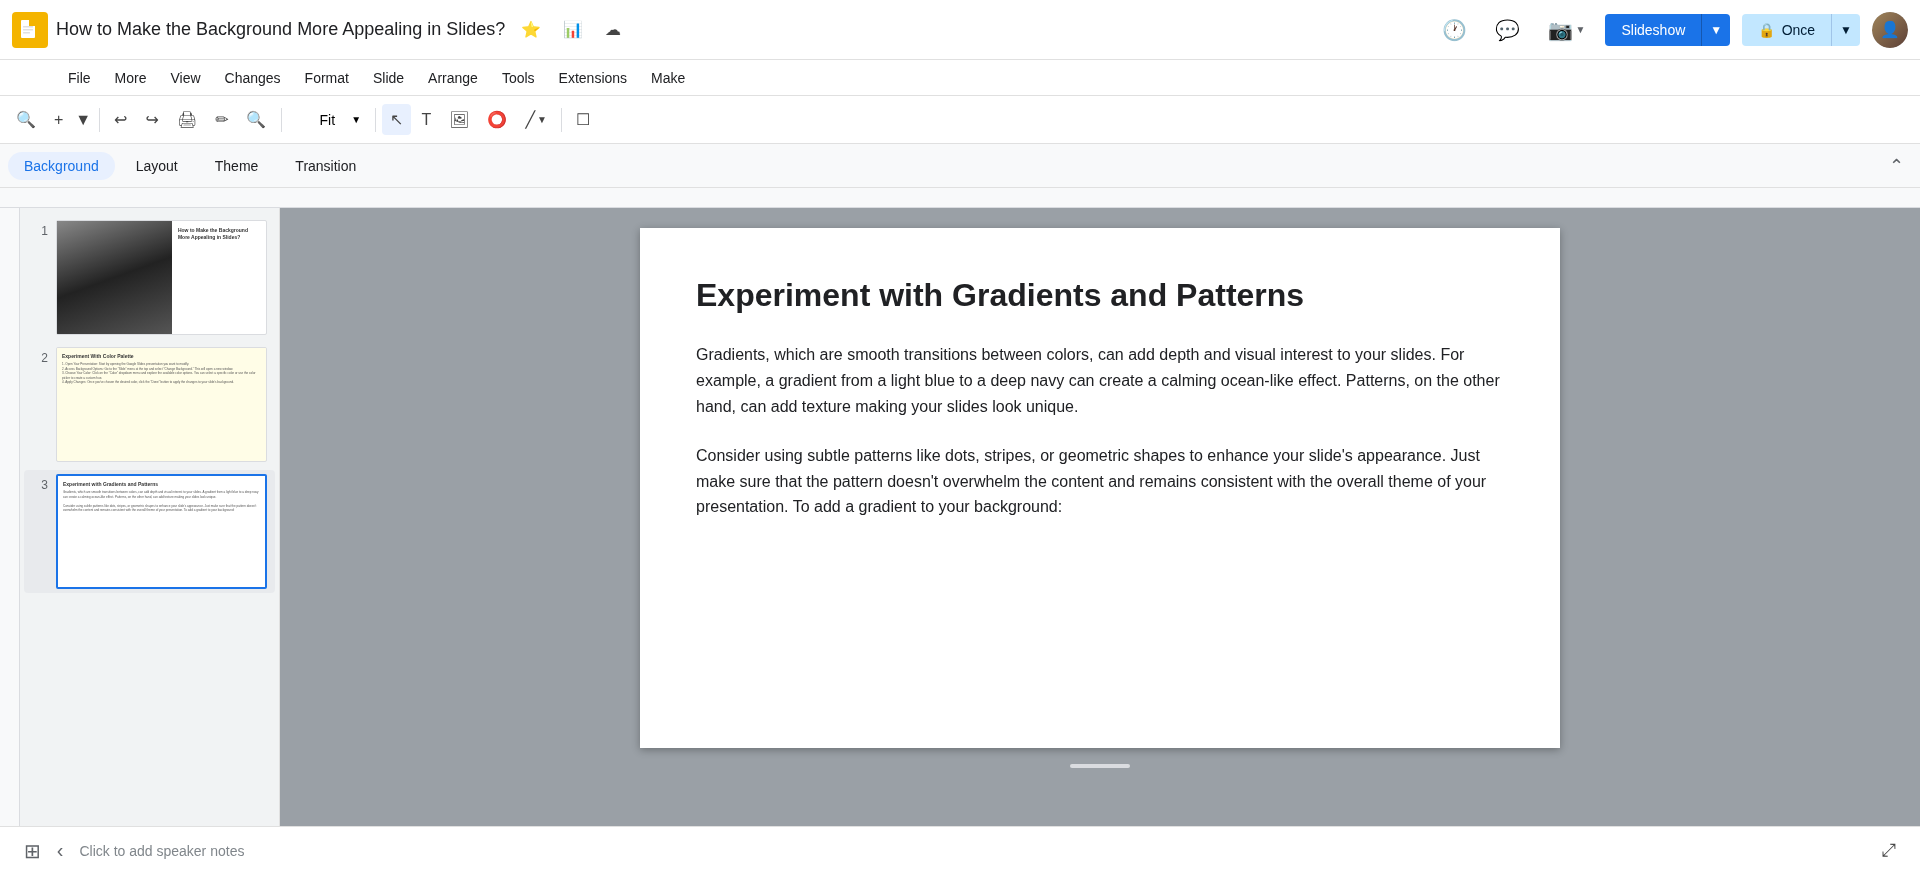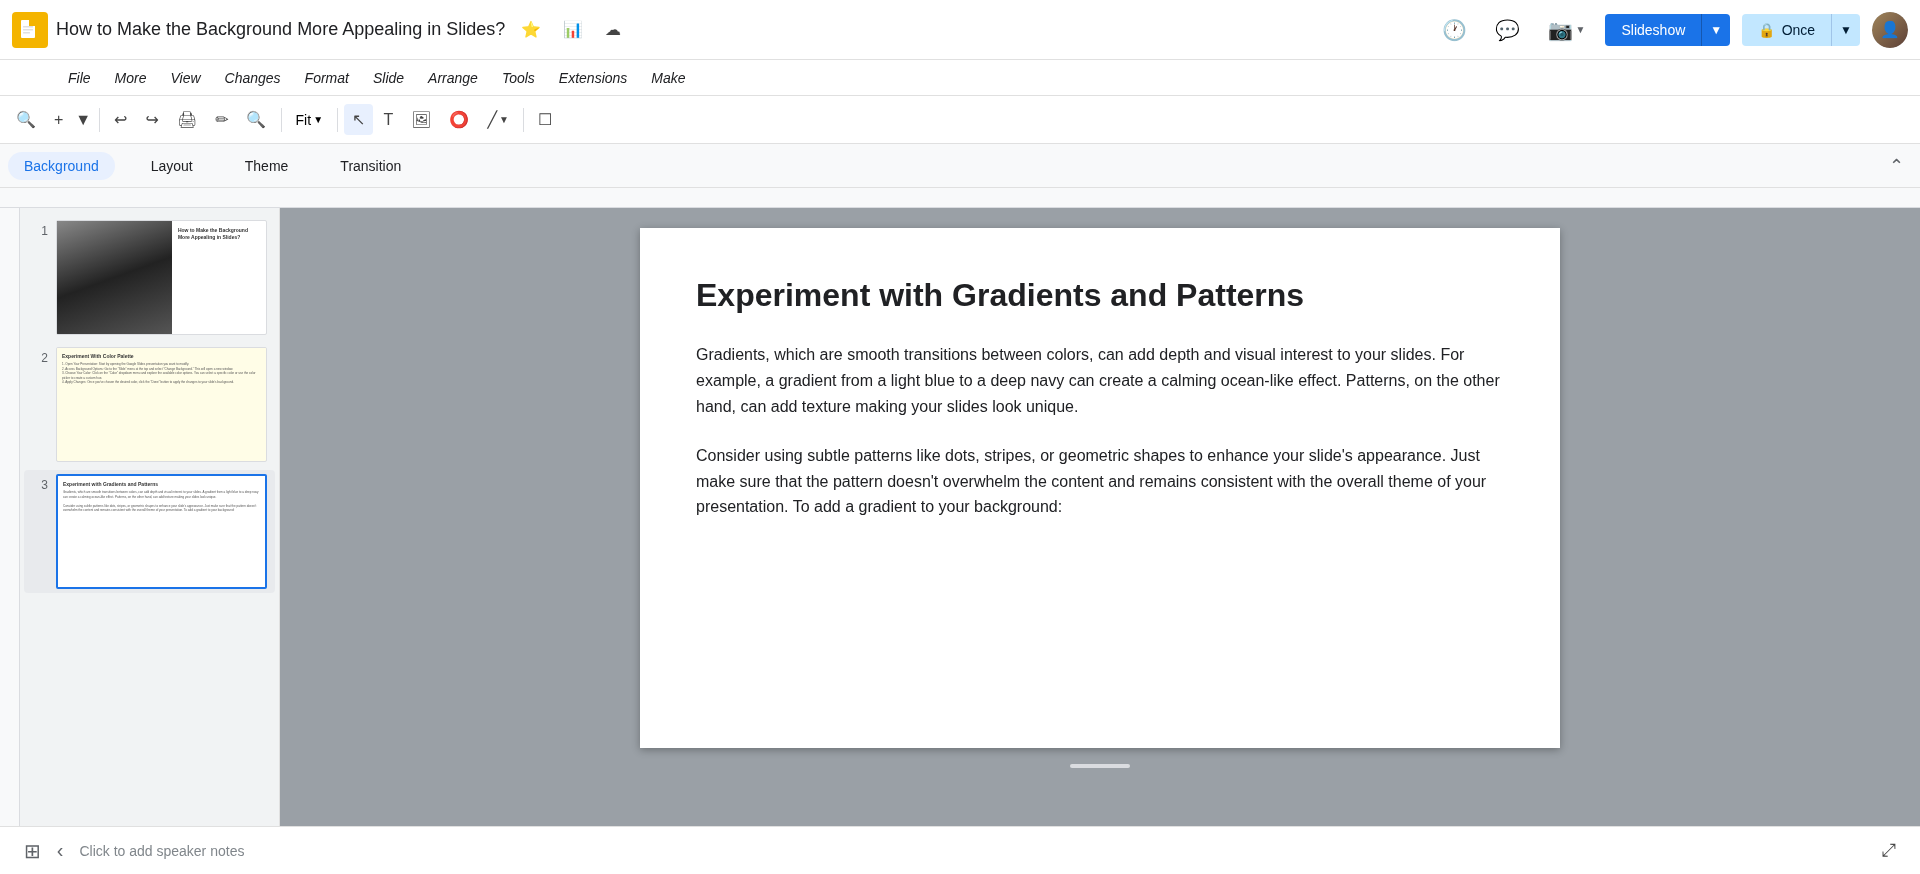--- a/index.html
+++ b/index.html
@@ -81,52 +81,51 @@
       height: 36px;
       gap: 0;
       border-bottom: 1px solid #e0e0e0;
     }
     .menu-item {
       padding: 4px 12px;
       font-size: 14px;
       color: #202124;
       cursor: pointer;
       border-radius: 4px;
-      font-style: italic;
     }
 
     
     #toolbar {
       display: flex; align-items: center;
       padding: 4px 8px;
       background: #fff;
       height: 48px;
       gap: 2px;
       border-bottom: 1px solid #e0e0e0;
     }
     .toolbar-btn {
       background: none; border: none; cursor: pointer;
       color: #444; font-size: 16px;
       padding: 6px 8px; border-radius: 4px;
       display: flex; align-items: center; gap: 2px;
     }
     .toolbar-separator { width: 1px; background: #dadce0; height: 24px; margin: 0 4px; }
     #zoom-dropdown {
-      display: flex; align-items: center; gap: 2px;
+      display: flex; align-items: center; gap: 16px;
       padding: 4px 8px; border: none; background: none; cursor: pointer;
-      font-size: 14px; border-radius: 4px;
+      font-size: 14px; border-radius: 4px; margin-left: 24px;
     }
 
     
     #slide-toolbar {
       display: flex; align-items: center;
       padding: 4px 8px;
       background: #f8f9fa;
       height: 44px;
-      gap: 20px;
+      gap: 5px;
       border-bottom: 1px solid #e0e0e0;
     }
     .slide-tool-btn {
       background: none; border: none; cursor: pointer;
       padding: 6px 16px; border-radius: 20px;
       font-size: 14px; color: #202124;
     }
     .slide-tool-btn.active {
       background: #e8f0fe; color: #1a73e8;
     }

